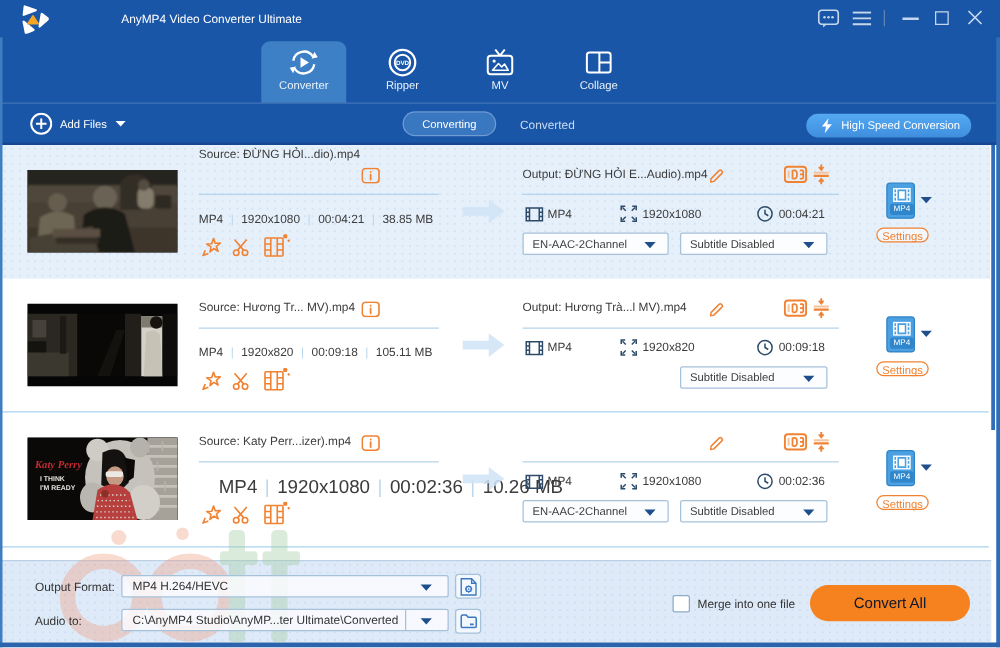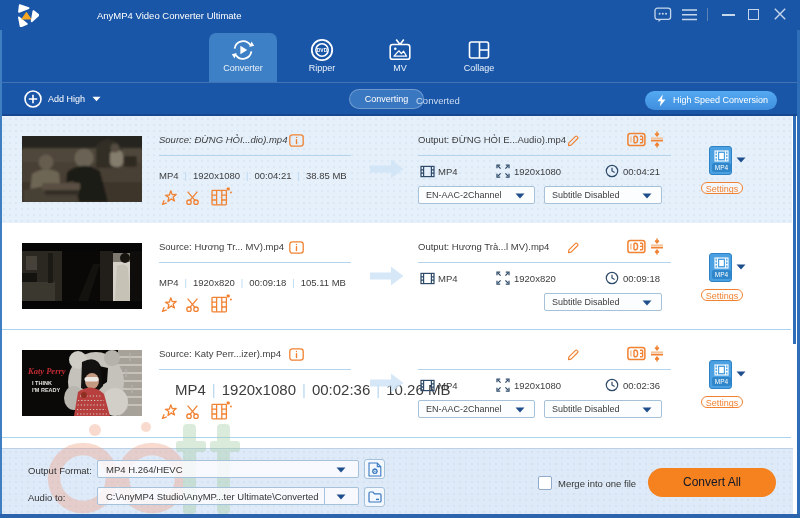--- a/index.html
+++ b/index.html
@@ -94,27 +94,27 @@
     <div style="position:absolute;left:0;top:63%;width:100%;text-align:center;font-size:9px;color:#eaf2fb;">Collage</div>
     </div>
 </div>
 <div class="abs" style="left:0;top:82px;width:800px;height:1px;background:rgba(255,255,255,0.18);"></div>
 <div class="abs" style="left:24px;top:90px;">
     <svg width="18" height="18" viewBox="0 0 18 18">
       <circle cx="9" cy="9" r="8" fill="none" stroke="#fff" stroke-width="1.6"></circle>
       <path d="M9 4.8 V13.2 M4.8 9 H13.2" stroke="#fff" stroke-width="1.6"></path>
     </svg>
   </div>
-<div class="abs" style="left:48px;top:93px;font-size:9px;height:13px;line-height:13px;color:#fff;">Add High</div>
+<div class="abs" style="left:48px;top:93px;font-size:9px;height:13px;line-height:13px;color:#fff;">Add Files</div>
 <div class="abs" style="left:92px;top:96px;">
     <svg width="9" height="6" viewBox="0 0 10 6">
       <path d="M0.5 0.5 L9.5 0.5 L5 5.5 Z" fill="#fff"></path>
     </svg>
   </div>
-<div class="abs" style="left:322px;top:89px;width:75px;height:20px;background:#3a77c1;border:1px solid rgba(255,255,255,0.28);border-radius:10px;color:#fff;font-size:9px;text-align:center;line-height:18px;margin-left:27px;">Converting</div>
+<div class="abs" style="left:322px;top:89px;width:75px;height:20px;background:#3a77c1;border:1px solid rgba(255,255,255,0.28);border-radius:10px;color:#fff;font-size:9px;text-align:center;line-height:18px;">Converting</div>
 <div class="abs" style="left:416px;top:94px;font-size:9.5px;height:13px;line-height:13px;color:#cadcf2;">Converted</div>
 <div class="abs" style="left:645px;top:91px;width:132px;height:19px;background:linear-gradient(#54aaf2,#3f8ede);border-radius:10px;color:#fff;font-size:9px;white-space:nowrap;">
 <svg style="position:absolute;left:10px;top:3px;" width="13" height="13" viewBox="0 0 13 13">
       <path d="M7.8 0.5 L2.5 7.2 H5.8 L4.8 12.5 L10.5 5.4 H6.9 Z" fill="#fff"></path>
     </svg>
 <span style="position:absolute;left:28px;top:0;line-height:19px;">High Speed Conversion</span>
   </div>
 <div class="abs" style="left:0;top:113.5px;width:800px;height:2.5px;background:#16468f;"></div>
 <div class="abs" style="left:1px;top:116px;width:791px;height:332px;background:#fff;"></div>
 <div style="position:absolute;left:1px;top:116px;width:791px;height:107px;background:#e6f0fb;background-image:radial-gradient(circle, rgba(125,160,200,0.17) 0.6px, transparent 0.9px);background-size:6px 6px;">
@@ -138,21 +138,21 @@
 <circle cx="62" cy="22" r="9.5" fill="#6b6355"></circle>
 <path d="M45 36 q16 -12 33 -1 l8 31 h-44 z" fill="#1f1d19"></path>
 <circle cx="24" cy="26" r="7.5" fill="#665d50"></circle>
 <path d="M10 38 q14 -9 27 -1 l3 29 h-33 z" fill="#6e6654"></path>
 <path d="M2 54 l50 -9 5 21 h-55 z" fill="#463f34"></path>
 <rect x="20" y="47" width="38" height="7" rx="1" fill="#5a5042"></rect>
 <rect x="23" y="54" width="34" height="5" fill="#332d25"></rect>
 </g>
       </svg>
     </div>
-<div style="position:absolute;left:158px;top:17px;height:13px;line-height:13px;font-size:9.5px;color:#3c3c3c;white-space:nowrap;font-style:italic;">Source: ĐỪNG HỎI...dio).mp4</div>
+<div style="position:absolute;left:158px;top:1px;height:13px;line-height:13px;font-size:9.5px;color:#3c3c3c;white-space:nowrap;">Source: ĐỪNG HỎI...dio).mp4</div>
 <div style="position:absolute;left:288px;top:18px;">
       <svg width="15" height="13" viewBox="0 0 15 13">
         <rect x="0.8" y="0.8" width="13.4" height="11.4" rx="2.6" fill="none" stroke="#f08232" stroke-width="1.3"></rect>
         <path d="M7.5 3.4 v0.2 M7.5 5.6 v4" stroke="#f08232" stroke-width="1.4" stroke-linecap="round"></path>
       </svg>
     </div>
 <div style="position:absolute;left:158px;top:39px;width:192px;height:1px;background:#b5d3ea;"></div>
 <div style="position:absolute;left:158px;top:53px;height:13px;line-height:13px;font-size:9.5px;color:#3c3c3c;white-space:nowrap;">MP4<span style="color:#b9d7ee;padding:0 6px;">|</span>1920x1080<span style="color:#b9d7ee;padding:0 6px;">|</span>00:04:21<span style="color:#b9d7ee;padding:0 6px;">|</span>38.85 MB</div>
 <div style="position:absolute;left:160px;top:73px;">
       <svg width="17" height="17" viewBox="0 0 17 17">

